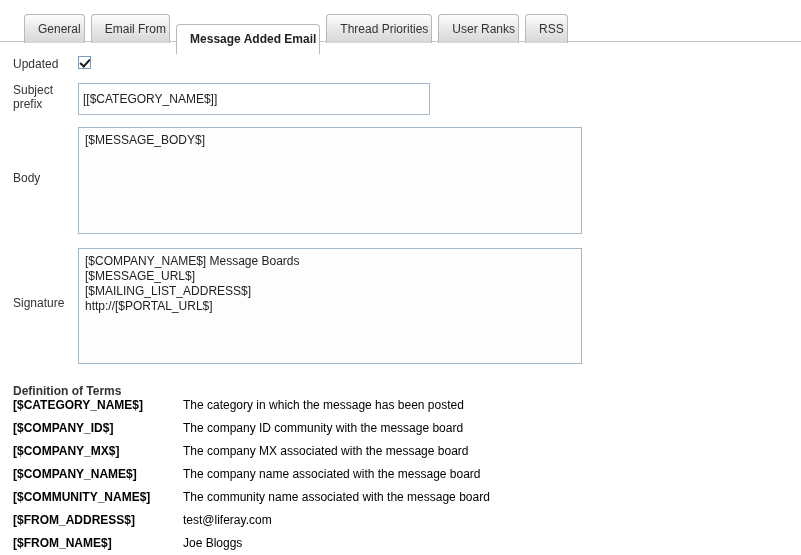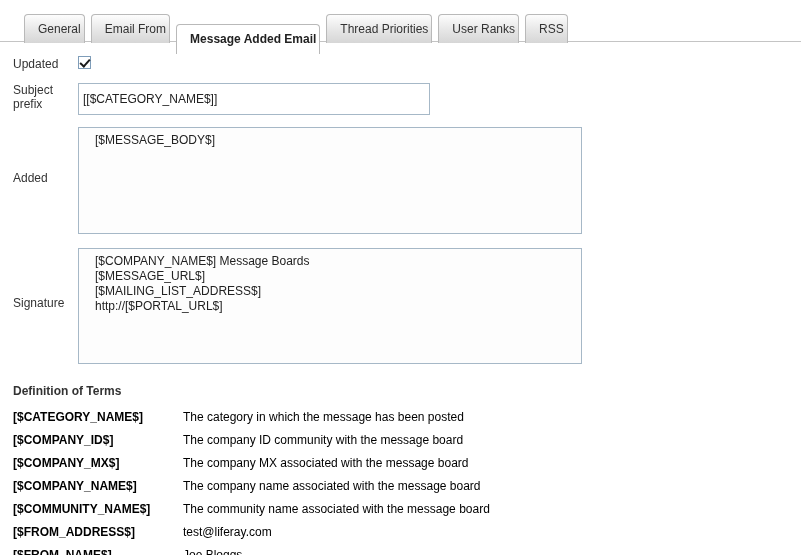--- a/index.html
+++ b/index.html
@@ -114,21 +114,21 @@
     padding: 2px 4px;
     box-sizing: border-box;
     outline: none;
   }
   textarea.ta {
     border: 1px solid #a6b8c7;
     background: #fdfdfd;
     font-family: "Liberation Sans", sans-serif;
     font-size: 12px;
     color: #222222;
-    padding: 5px 16px;
+    padding: 5px 6px;
     box-sizing: border-box;
     resize: none;
     outline: none;
     line-height: 15px;
   }
   textarea.body-ta {
     width: 504px;
     height: 107px;
   }
   textarea.sig-ta {
@@ -138,21 +138,21 @@
   .row.body-row { margin-bottom: 14px; }
   .row.body-row .row-label { padding-top: 44px; }
   .row.sig-row .row-label { padding-top: 48px; }
 
   
   .terms-title {
     font-weight: bold;
     font-size: 12px;
     color: #333333;
     padding: 8px 0 0 13px;
-    margin-bottom: 12px;
+    margin-bottom: 0;
   }
   table.terms {
     border-collapse: collapse;
     margin-left: 13px;
   }
   table.terms td {
     font-size: 12px;
     color: #000000;
     padding: 0 0 9px 0;
     vertical-align: top;
@@ -187,21 +187,21 @@
     <div class="row-label">Updated</div>
     <span class="checkbox checked"></span>
   </div>
 
   <div class="row">
     <div class="row-label">Subject prefix</div>
     <input class="text-input" type="text" value="[[$CATEGORY_NAME$]]" style="">
   </div>
 
   <div class="row body-row">
-    <div class="row-label">Added</div>
+    <div class="row-label">Body</div>
     <textarea class="ta body-ta" style="">[$MESSAGE_BODY$]</textarea>
   </div>
 
   <div class="row sig-row">
     <div class="row-label">Signature</div>
     <textarea class="ta sig-ta" style="">[$COMPANY_NAME$] Message Boards
 [$MESSAGE_URL$]
 [$MAILING_LIST_ADDRESS$]
 http://[$PORTAL_URL$]</textarea>
   </div>

